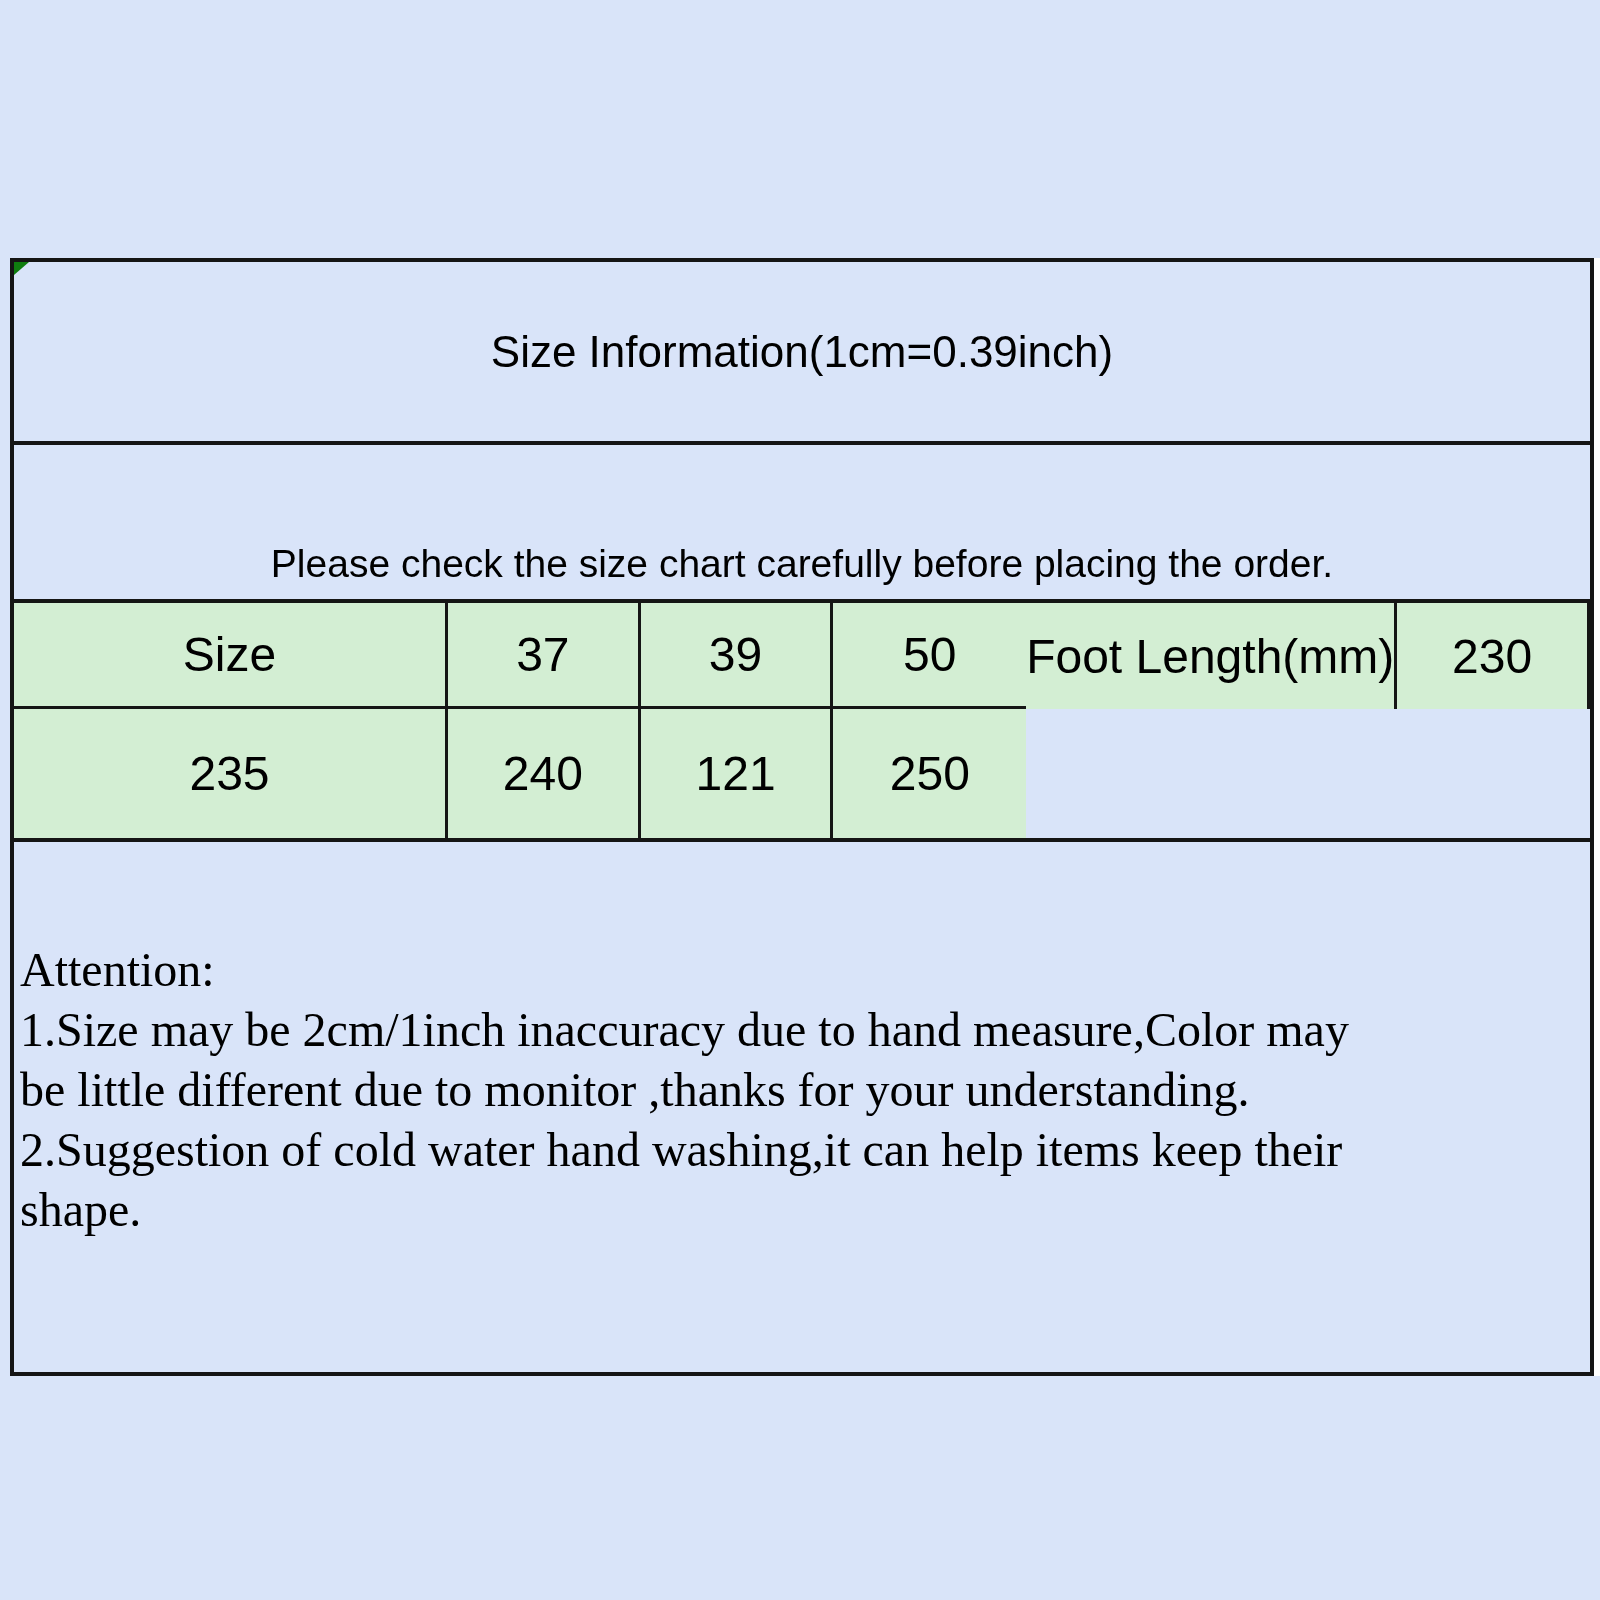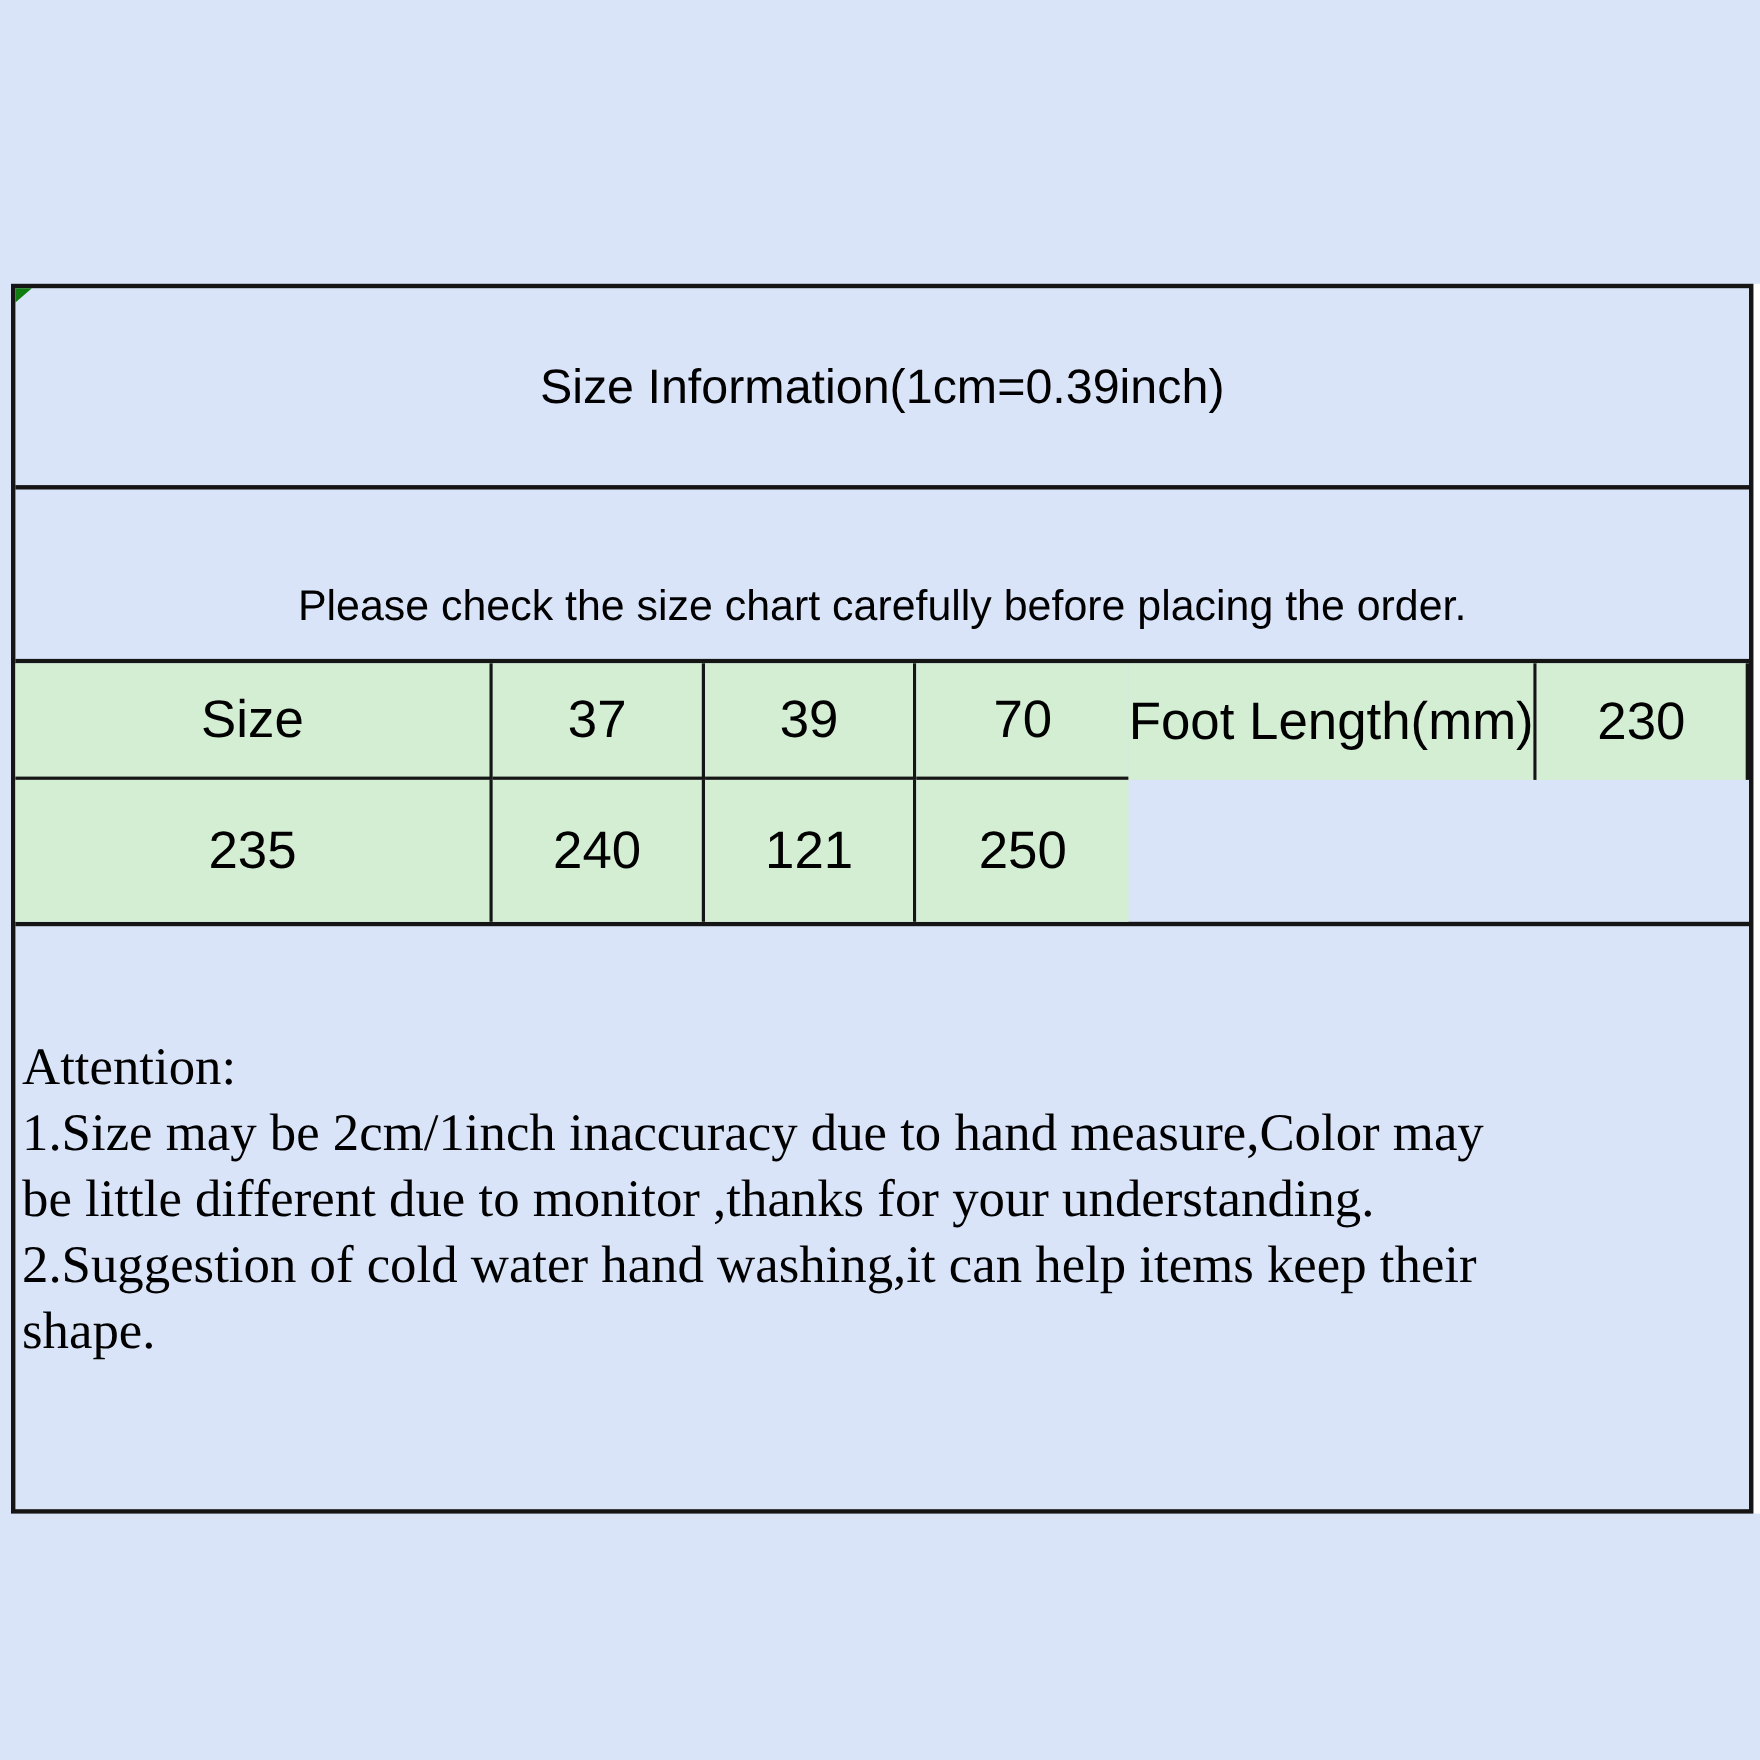--- a/index.html
+++ b/index.html
@@ -46,21 +46,21 @@
   }
   .title-row {
     height: 183px;
     border-bottom: 4px solid var(--line-black);
     display: flex; align-items: center; justify-content: center;
     font-size: 44px;
   }
   .notice-row {
     height: 154px;
     display: flex; align-items: flex-end; justify-content: center;
-    padding-bottom: 25px;
+    padding-bottom: 13px;
     font-size: 39px;
   }
   .size-table {
     display: grid;
     grid-template-columns: 434px repeat(5, 1fr);
     grid-template-rows: 106px 129px;
     border-top: 4px solid var(--line-black);
     border-bottom: 4px solid var(--line-black);
   }
   .cell {
@@ -98,21 +98,21 @@
 
     <div class="notice-row">
       <span>Please check the size chart carefully before placing the order.</span>
     </div>
 
     <div class="size-table">
 
       <div class="cell">Size</div>
       <div class="cell">37</div>
       <div class="cell">39</div>
-      <div class="cell last-col">70</div>
+      <div class="cell last-col">50</div>
 
       <div class="cell last-row">Foot Length(mm)</div>
       <div class="cell last-row">230</div>
       <div class="cell last-row">235</div>
       <div class="cell last-row">240</div>
       <div class="cell last-row">121</div>
       <div class="cell last-row last-col">250</div>
     </div>
 
     <div class="attention">

